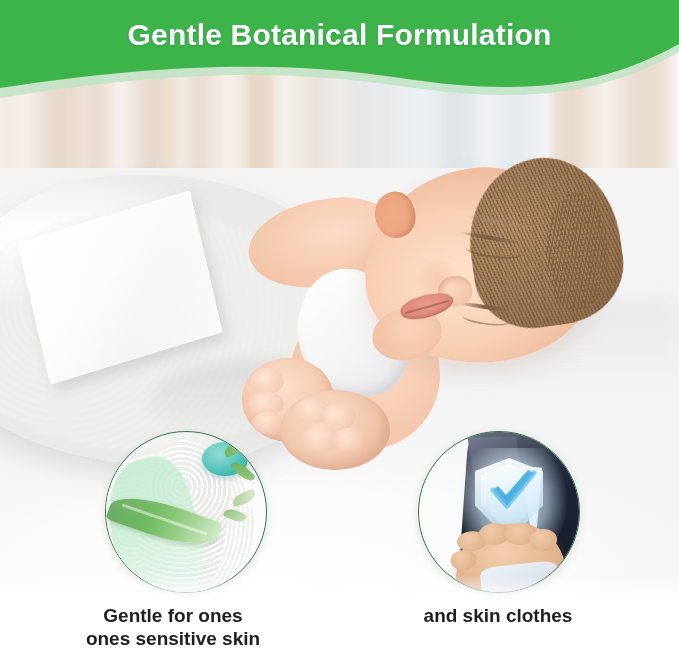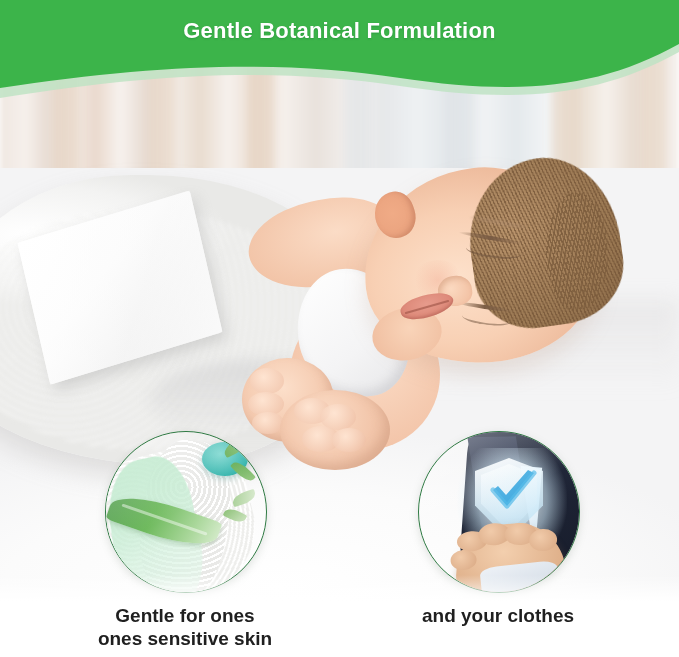--- a/index.html
+++ b/index.html
@@ -165,21 +165,21 @@
     background:radial-gradient(circle at 40% 35%,#fbdcc6,#ecb697);
     box-shadow:inset -6px -6px 11px rgba(200,150,125,.45);
   }
   .knuckle{position:absolute;border-radius:50%;background:radial-gradient(circle at 40% 35%,rgba(255,230,212,.9),rgba(232,178,150,.55));}
 
   
   .header{position:absolute;left:0;top:0;width:679px;height:120px;}
   .wave-svg{position:absolute;left:0;top:0;}
   .title{
     position:absolute;left:0;top:18px;width:679px;text-align:center;
-    color:#ffffff;font-size:22px;font-weight:bold;letter-spacing:.2px;
+    color:#ffffff;font-size:30px;font-weight:bold;letter-spacing:.2px;
     font-family:"Liberation Sans",sans-serif;
     text-shadow:0 1px 2px rgba(0,90,40,.28);
   }
   .subtitle{
     position:absolute;left:0;top:98px;width:679px;text-align:center;
     color:#2b2b2b;font-size:21px;font-weight:normal;
     font-family:"Liberation Sans",sans-serif;
   }
 
   
@@ -291,21 +291,21 @@
     background:linear-gradient(150deg,rgba(255,255,255,.42) 0%,rgba(255,255,255,0) 48%);
     pointer-events:none;
   }
 
   
   .caption{
     position:absolute;top:604px;width:300px;text-align:center;
     color:#1f1f1f;font-size:19px;font-weight:bold;line-height:23px;
     font-family:"Liberation Sans",sans-serif;
   }
-  .caption-left{left:35px;}
+  .caption-left{left:23px;}
   .caption-right{left:348px;}
   .caption .l2{display:block;}
   .bottom-fade{
     position:absolute;left:0;top:575px;width:679px;height:82px;
     background:linear-gradient(180deg,rgba(255,255,255,0) 0%,#ffffff 32%,#ffffff 100%);
   }
 </style>
 </head>
 <body>
 
@@ -405,16 +405,16 @@
     <div class="circle-sheen"></div>
   </div>
 
   <div class="bottom-fade"></div>
 
   <div class="caption caption-left">
     <span>Gentle for ones</span>
     <span class="l2">ones sensitive skin</span>
   </div>
   <div class="caption caption-right">
-    <span class="l2">and your clothes</span>
+    <span class="l2">and skin clothes</span>
   </div>
 
 </div>
 
 </body></html>

